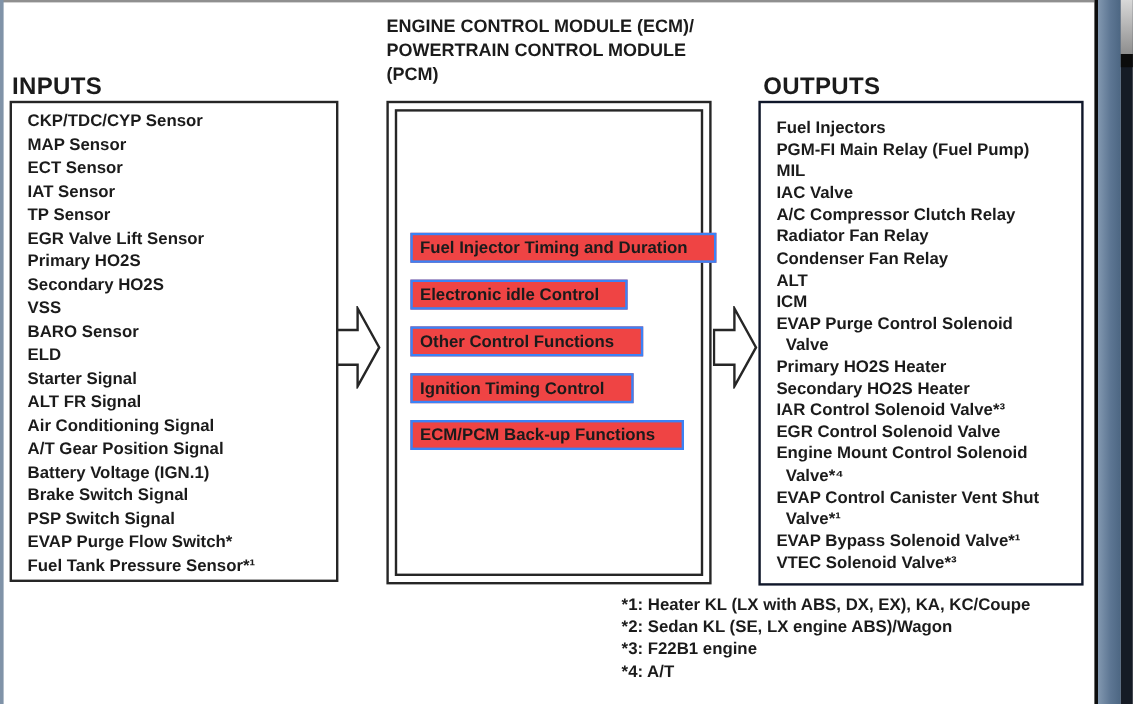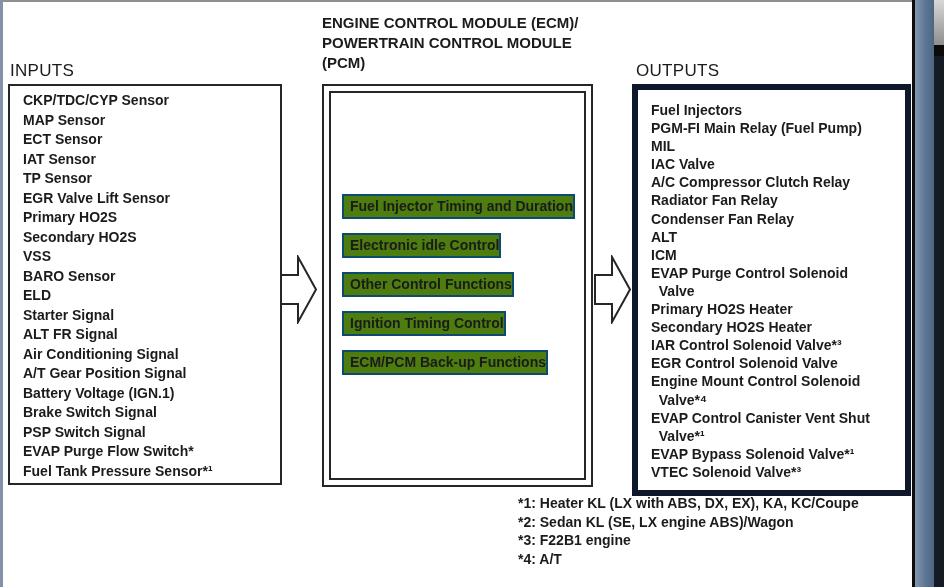--- a/index.html
+++ b/index.html
@@ -16,43 +16,43 @@
   .left-line  { position:absolute; left:0; top:0; width:3px; height:587px; background:#8093a8; }
   .edge-black { position:absolute; left:912px; top:0; width:3px; height:587px; background:#0d0d0d; }
   .edge-blue  { position:absolute; left:915px; top:0; width:19px; height:587px;
                 background:linear-gradient(to right,#8298b0,#5d7693 55%,#4c6682); }
   .edge-right { position:absolute; left:934px; top:0; width:10px; height:587px; background:#151b25; }
   .edge-silver{ position:absolute; left:0; right:0; top:0; height:45px;
                 background:linear-gradient(to bottom,#d8d8d8,#8e8e8e); }
   .edge-black2{ position:absolute; left:0; right:0; top:45px; height:11px; background:#0b0b0b; }
 
   
-  .heading { position:absolute; font-size:17px; font-weight:normal; letter-spacing:0.3px; }
+  .heading { position:absolute; font-size:20px; font-weight:bold; letter-spacing:0.3px; }
   .inputs-label  { left:10px;  top:61px; }
   .outputs-label { left:636px; top:61px; }
   .ecm-title {
     position:absolute; left:322px; top:13px;
     font-size:15px; font-weight:bold; line-height:20px; white-space:pre-line;
   }
 
   
   .inputs-box  { position:absolute; left:8px;   top:84px; width:270px; height:397px; border:2px solid #262626; }
   .ecm-box     { position:absolute; left:322px; top:84px; width:267px; height:399px; border:2px solid #262626; }
   .ecm-inner   { position:absolute; inset:5px;  border:2px solid #262626; padding-top:101px; box-sizing:border-box; height:auto; }
-  .outputs-box { position:absolute; left:632px; top:84px; width:267px; height:400px; border:6px solid #0f172a; }
+  .outputs-box { position:absolute; left:632px; top:84px; width:267px; height:400px; border:2px solid #0f172a; }
 
   .list { font-size:14px; font-weight:bold; white-space:pre; }
   .inputs-box  .list { padding:5px 0 0 13px;  line-height:19.5px; }
   .outputs-box .list { padding:11px 0 0 13px; line-height:18.1px; }
   .line { white-space:pre; }
 
   .fn-box {
-    display:table; margin:0 0 14px 11px; border:2px solid #0c4a6e;
-    padding:2px 0 3px 6px; font-size:14px; font-weight:bold; white-space:nowrap;
-    background:#4d7c0f;
+    display:table; margin:0 0 14px 11px; border:2px solid #3b82f6;
+    padding:2px 22px 3px 6px; font-size:14px; font-weight:bold; white-space:nowrap;
+    background:#ef4444;
   }
 
   
   .arrow { position:absolute; width:38px; height:69px; }
   .arrow-left  { left:280px; top:255px; }
   .arrow-right { left:594px; top:255px; }
 
   .footnotes {
     position:absolute; left:518px; top:494px;
     font-size:14px; font-weight:bold; line-height:18.5px; white-space:pre;

